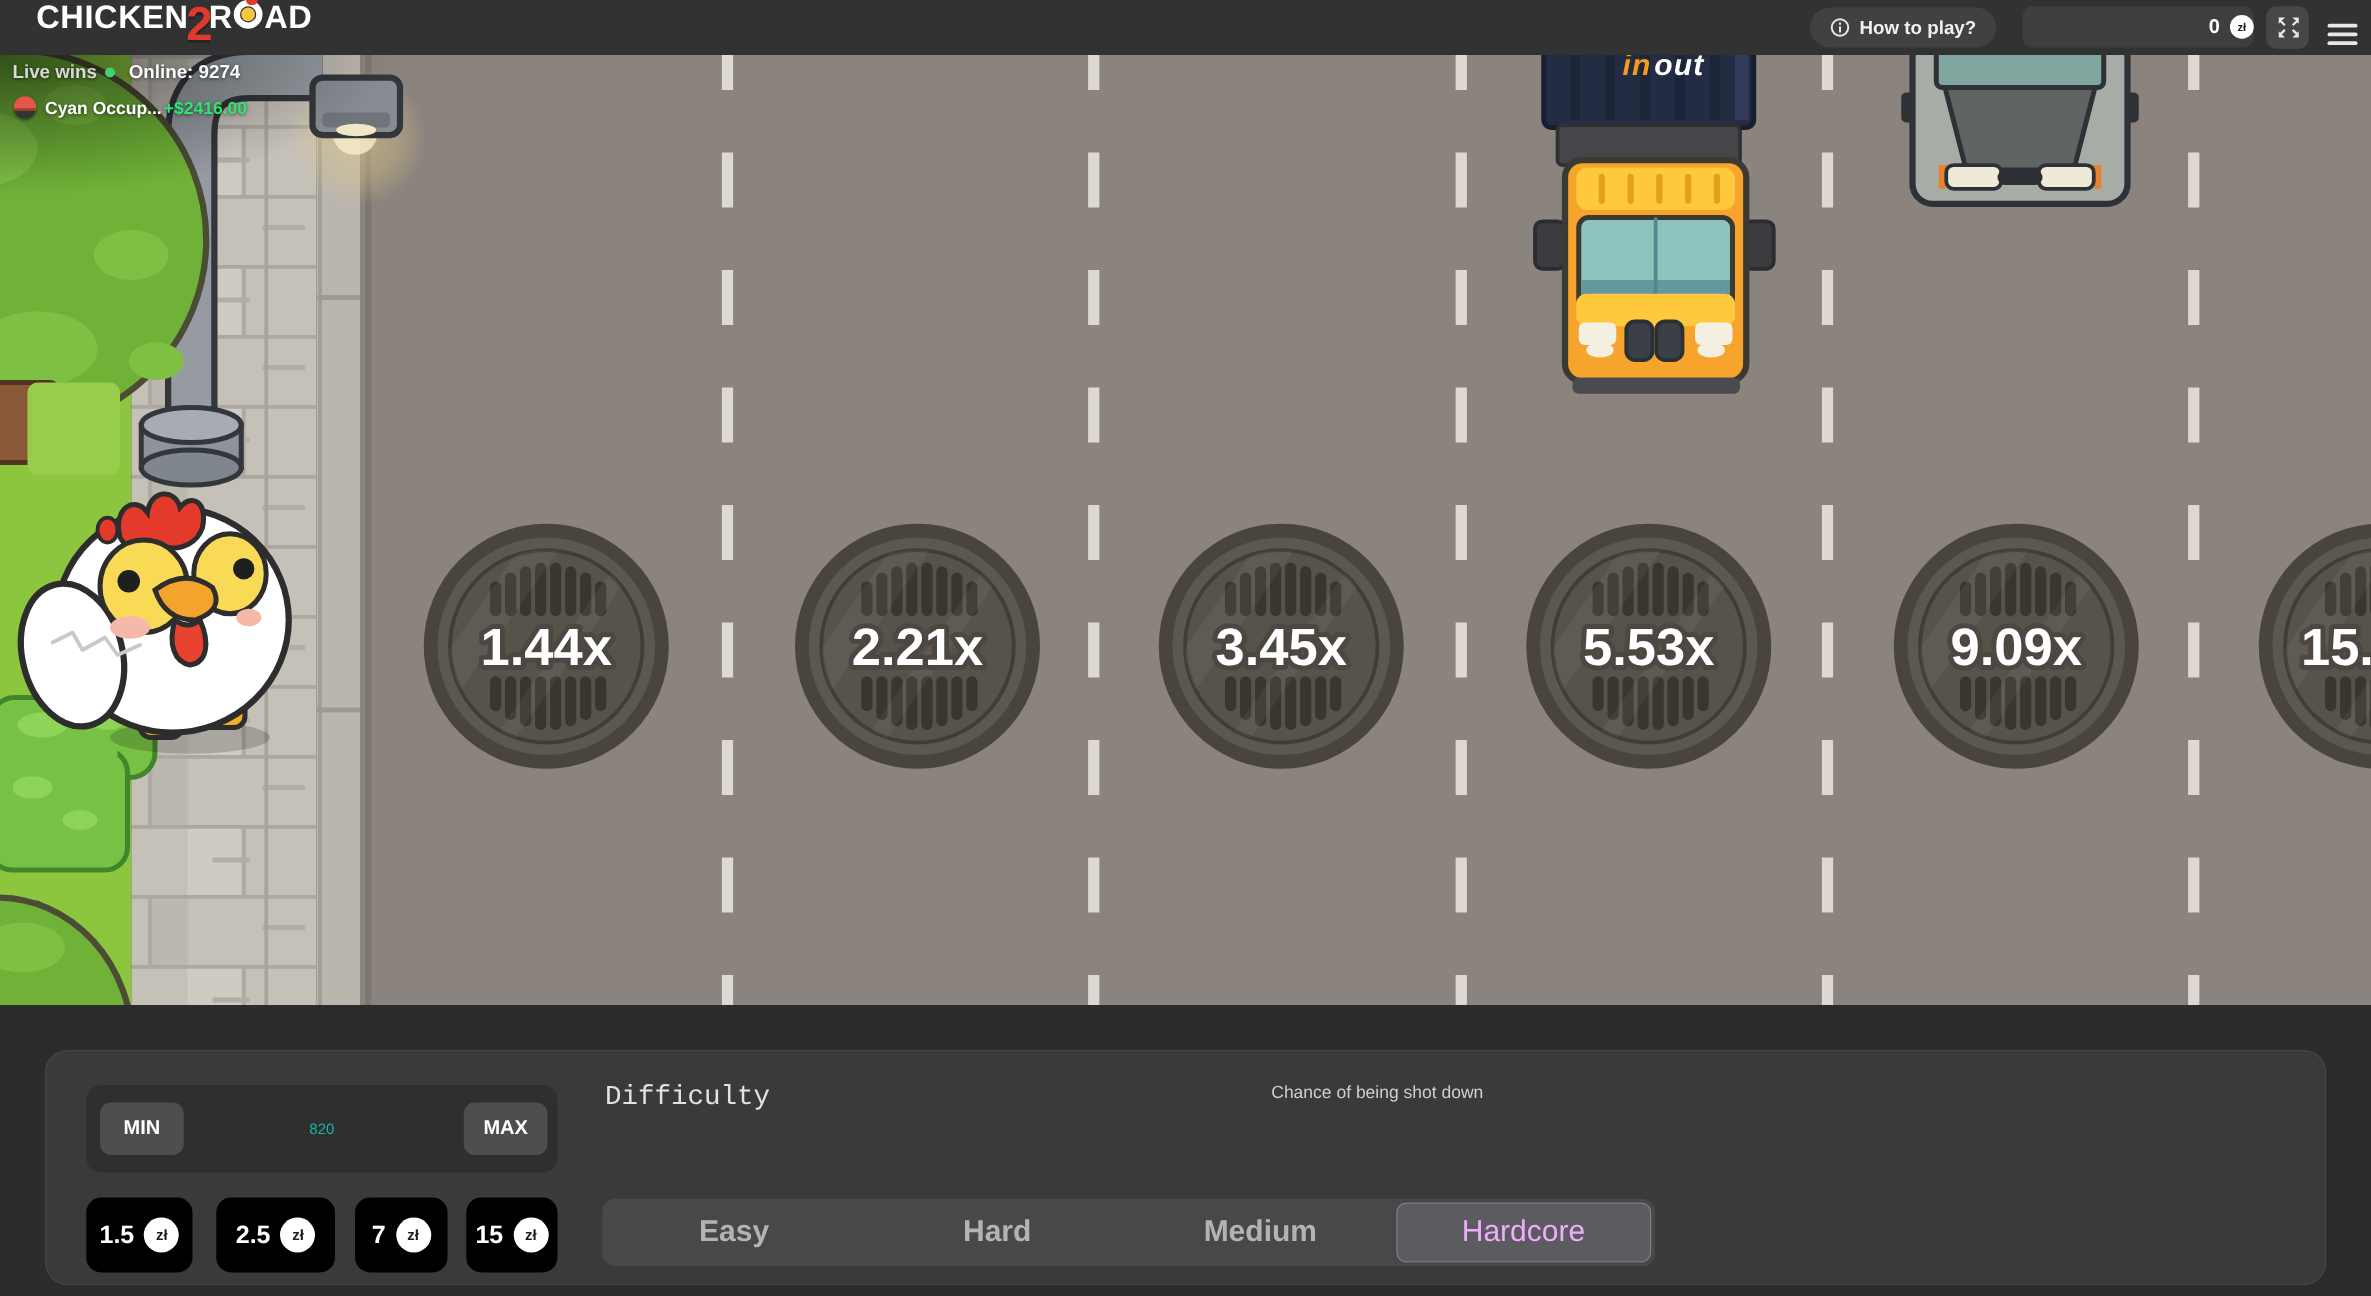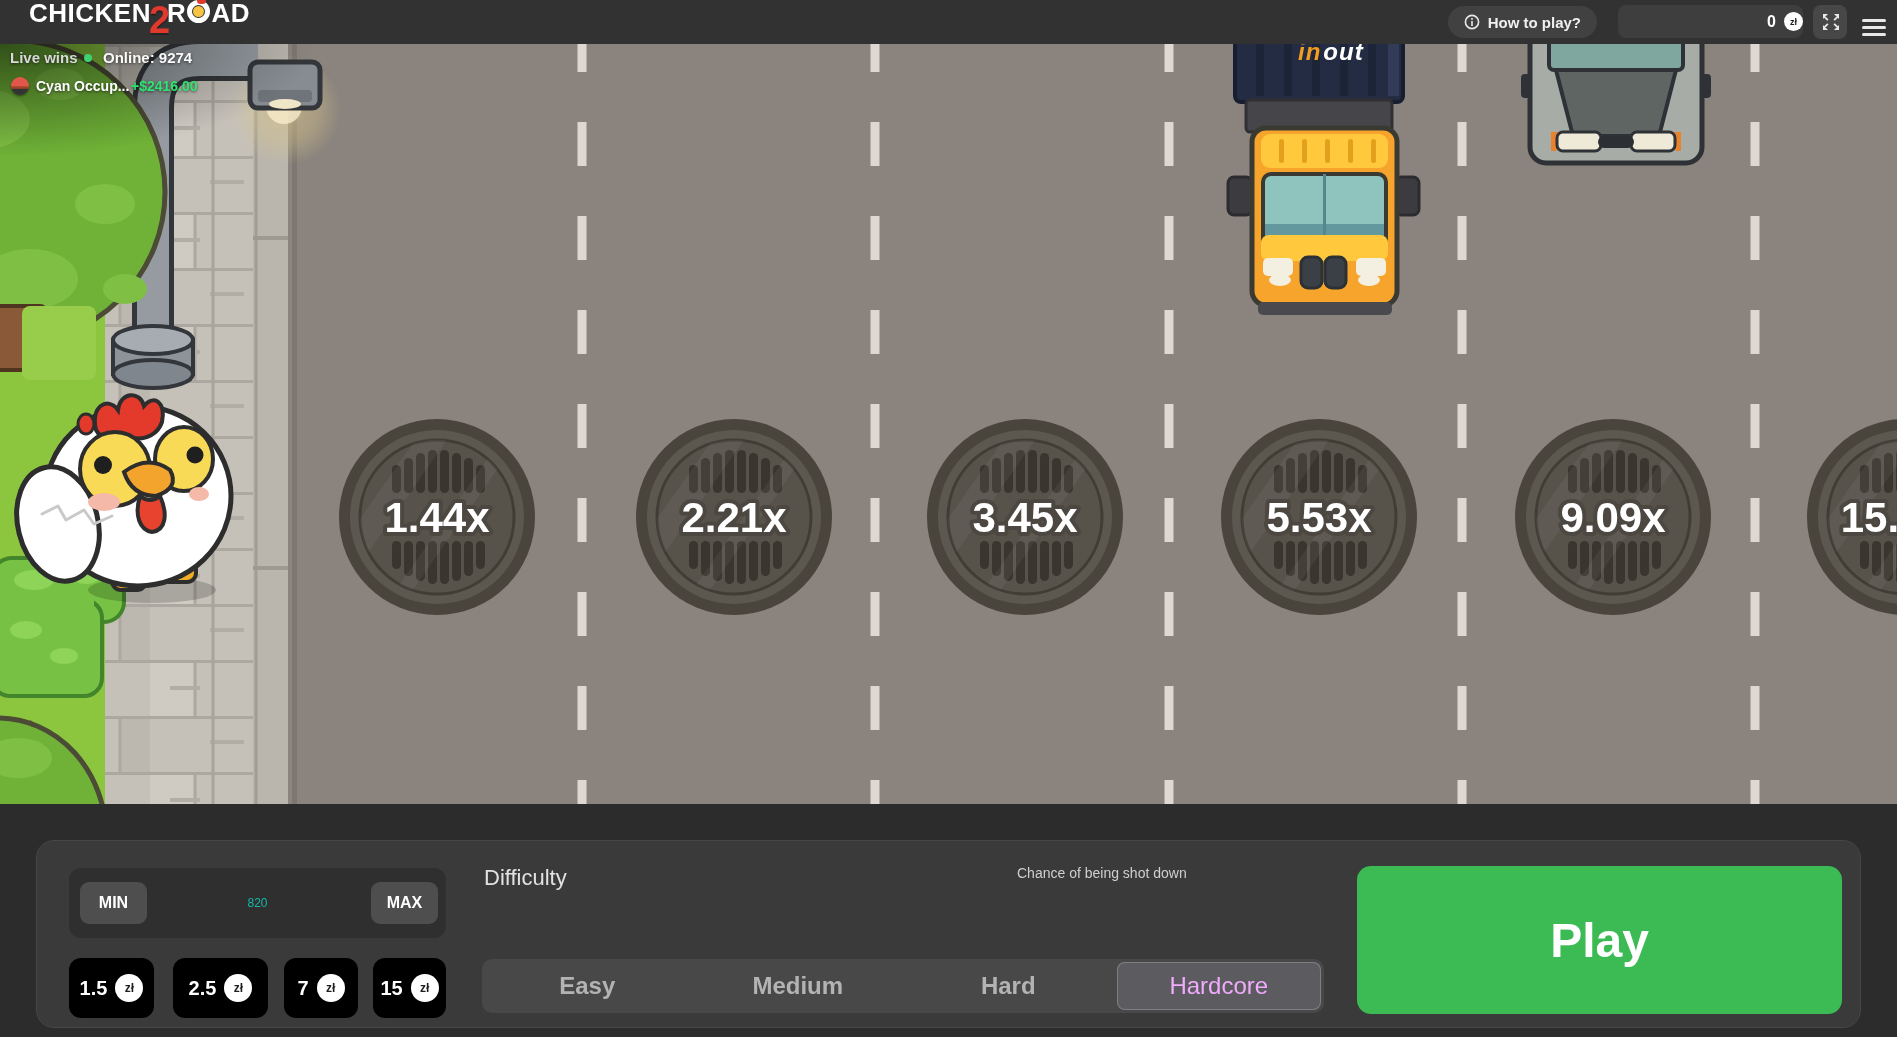--- a/index.html
+++ b/index.html
@@ -46,21 +46,21 @@
   .betbox .stepper{position:absolute;top:14px;width:67px;height:42px;background:#4e4e4e;border:none;border-radius:9px;color:#fff;font-size:16px;font-weight:700;font-family:inherit;cursor:pointer;}
   .stepper.min{left:11px;}
   .stepper.max{right:8px;}
   .bet-value{color:#14b8a6;font-size:12px;font-weight:400;}
   .quickbet{position:absolute;top:117px;height:60px;background:#000000;border:none;border-radius:12px;display:flex;align-items:center;justify-content:center;gap:8px;color:#fff;font-size:20px;font-weight:700;font-family:inherit;cursor:pointer;}
   .quickbet .coin-badge{width:28px;height:28px;font-size:12px;}
   .qb1{left:32px;width:85px;}
   .qb2{left:136px;width:95px;}
   .qb3{left:247px;width:74px;}
   .qb4{left:336px;width:73px;}
-  .diff-label{position:absolute;left:447px;top:24px;font-size:22px;color:#e2e2e2;}
+  .diff-label{position:absolute;left:447px;top:24px;font-size:22px;color:#e2e2e2;font-family:Liberation Mono, monospace;}
   .chance-label{position:absolute;left:980px;top:24px;font-size:14px;color:#cfcfcf;}
   .diff-bar{position:absolute;left:445px;top:118px;width:842px;height:54px;background:#484848;border-radius:10px;display:flex;}
   .diff-tab{flex:1;display:flex;align-items:center;justify-content:center;font-size:24px;font-weight:600;color:#b3b3b3;border:none;background:transparent;border-radius:8px;margin:3px;font-family:inherit;cursor:pointer;}
   .diff-tab.active{background:#5c5c60;color:#f0abfc;font-weight:400;box-shadow:inset 0 0 0 1px #7d7d83;}
   .play-btn{position:absolute;left:1320px;top:25px;width:485px;height:148px;background:#3cba54;border:none;border-radius:14px;color:#fff;font-size:48px;font-weight:700;font-family:inherit;cursor:pointer;}
 </style>
 </head>
 <body>
 
 <div id="app">
@@ -345,21 +345,20 @@
       <button class="quickbet qb4">
         <span>15</span>
         <span class="coin-badge">zł</span>
       </button>
 
       <div class="diff-label">Difficulty</div>
       <div class="chance-label">Chance of being shot down</div>
 
       <div class="diff-bar">
         <button class="diff-tab">Easy</button>
+        <button class="diff-tab">Hard</button>
         <button class="diff-tab">Medium</button>
-        <button class="diff-tab">Hard</button>
         <button class="diff-tab active">Hardcore</button>
       </div>
 
-      <button class="play-btn">Play</button>
     </div>
   </div>
 </div>
 
 </body></html>

